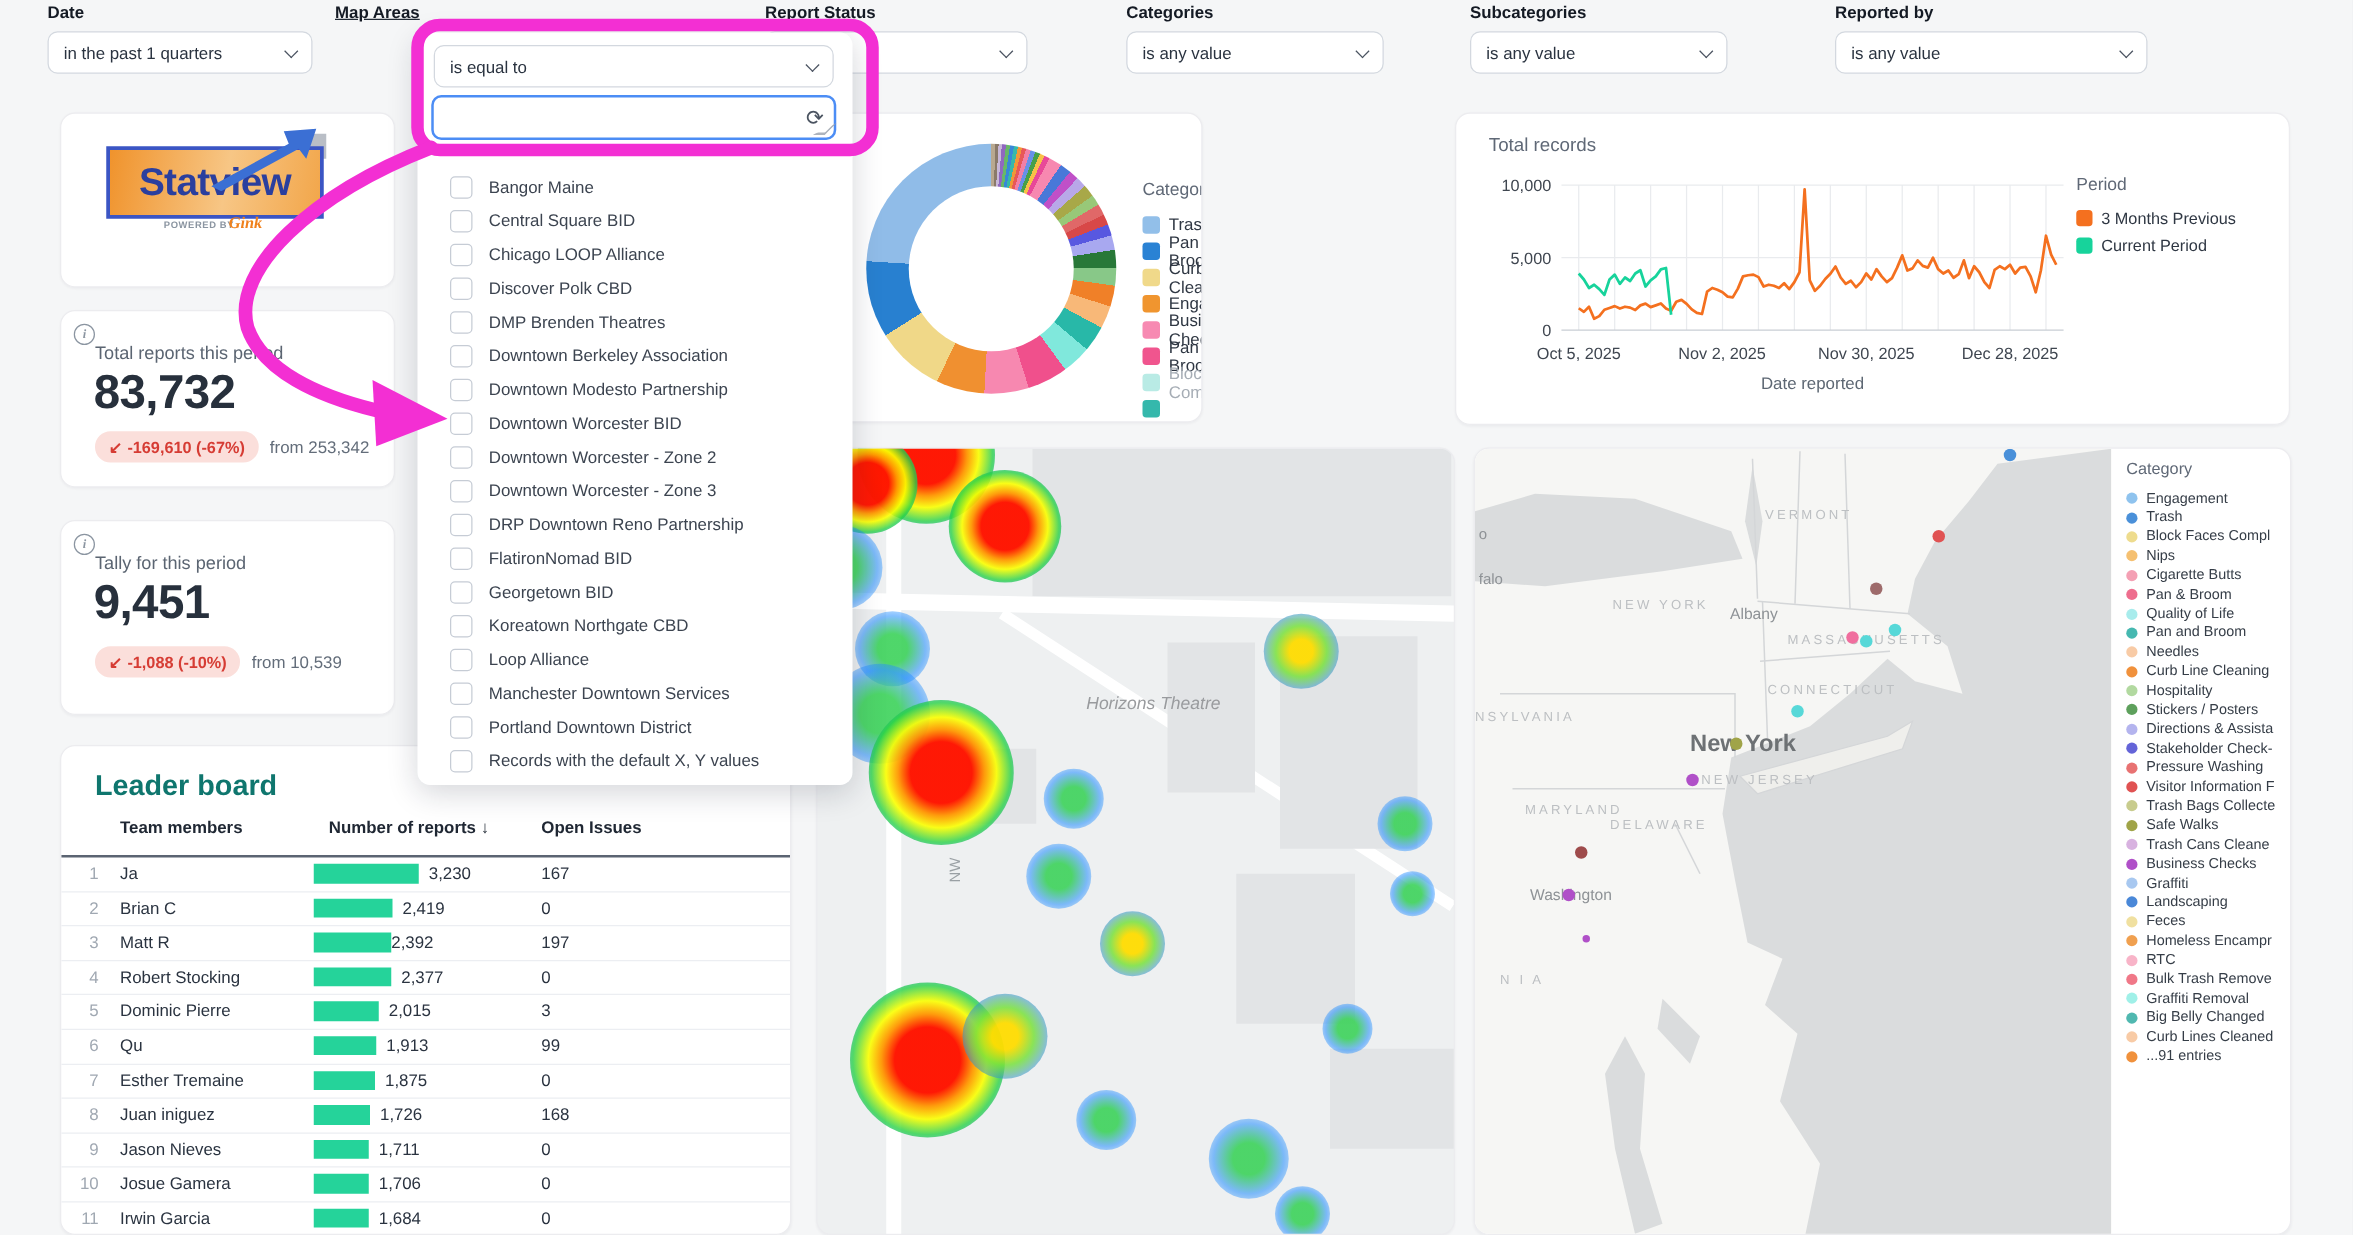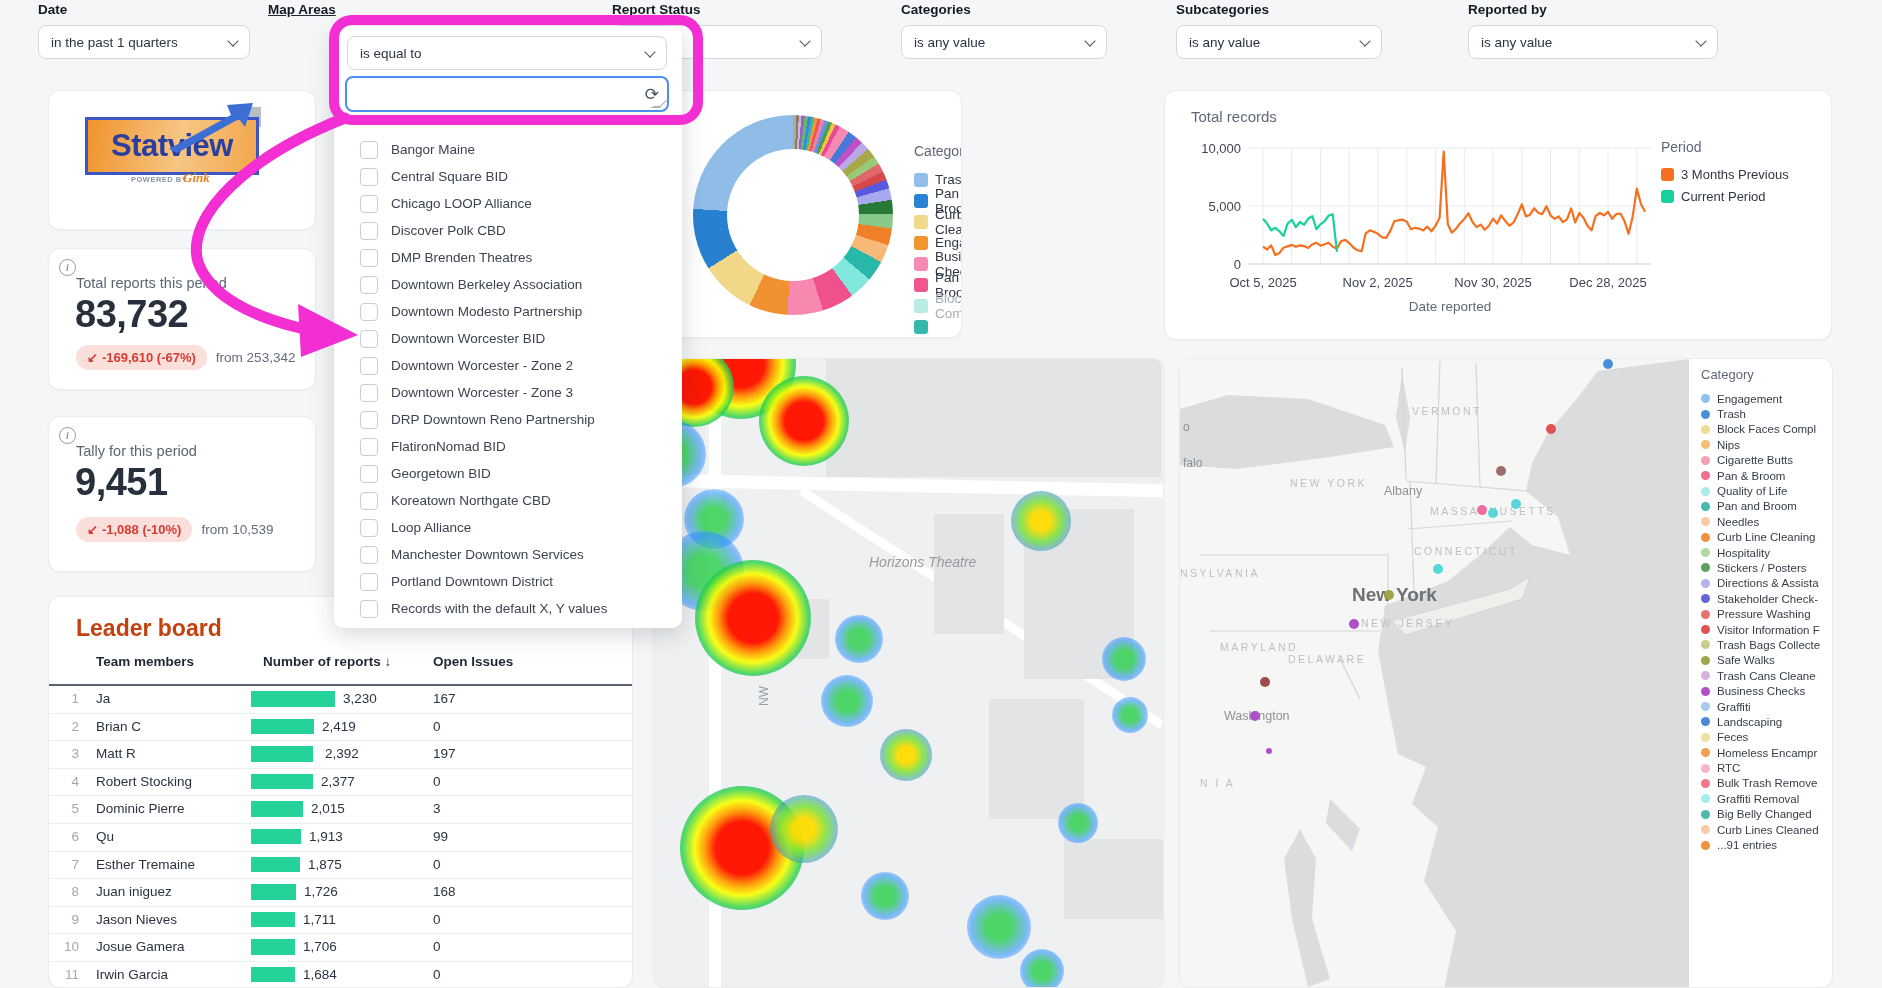--- a/index.html
+++ b/index.html
@@ -34,21 +34,21 @@
   .info{position:absolute;left:10px;top:10px;width:15px;height:15px;border:1.4px solid #8b95a1;
         border-radius:50%;color:#8b95a1;font-size:10px;font-weight:700;display:flex;align-items:center;
         justify-content:center;font-family:"Liberation Serif",serif;font-style:italic;}
   .kpi-title{position:absolute;left:27px;top:26px;font-size:14.5px;color:#5b6572;}
   .kpi-value{position:absolute;left:26px;top:44px;font-size:38px;font-weight:700;color:#27303c;letter-spacing:-.5px;}
   .badge-row{position:absolute;left:27px;display:flex;align-items:center;}
   .badge{background:#fbdfdb;color:#d63c34;font-size:13px;font-weight:600;border-radius:14px;
          padding:5px 11px;display:flex;align-items:center;gap:4px;}
   .baseline{margin-left:9px;font-size:13.5px;color:#636d7a;}
   
-  .lb-title{position:absolute;left:27px;top:18px;font-size:23px;font-weight:700;color:#c2410c;}
+  .lb-title{position:absolute;left:27px;top:18px;font-size:23px;font-weight:700;color:#0f766e;}
   .lb-head{position:absolute;left:0;top:57px;width:100%;height:30px;font-size:13.5px;font-weight:700;color:#1f2733;
            border-bottom:2px solid #5b6472;}
   .lb-head span,.lb-row span{position:absolute;white-space:nowrap;}
   .c-rank{left:10px;width:20px;text-align:right;}
   .c-name{left:47px;}
   .c-bar{left:202px;padding-left:12px;}
   .c-iss{left:384px;}
   .lb-rows{position:absolute;left:0;top:89px;width:100%;}
   .lb-row{position:relative;height:26.6px;border-bottom:1px solid #eceef2;font-size:13.5px;color:#2a3340;}
   .lb-row span{top:5px;}
@@ -205,21 +205,21 @@
           <span class="c-rank">2</span>
           <span class="c-name">Brian C</span>
           <span class="bar" style="width: 63px;"></span>
           <span class="bar-val" style="left: 273px;">2,419</span>
           <span class="c-iss">0</span>
         </div>
         <div class="lb-row">
           <span class="c-rank">3</span>
           <span class="c-name">Matt R</span>
           <span class="bar" style="width: 62px;"></span>
-          <span class="bar-val" style="left: 276px;">2,392</span>
+          <span class="bar-val" style="left: 264px;">2,392</span>
           <span class="c-iss">197</span>
         </div>
         <div class="lb-row">
           <span class="c-rank">4</span>
           <span class="c-name">Robert Stocking</span>
           <span class="bar" style="width: 62px;"></span>
           <span class="bar-val" style="left: 272px;">2,377</span>
           <span class="c-iss">0</span>
         </div>
         <div class="lb-row">

